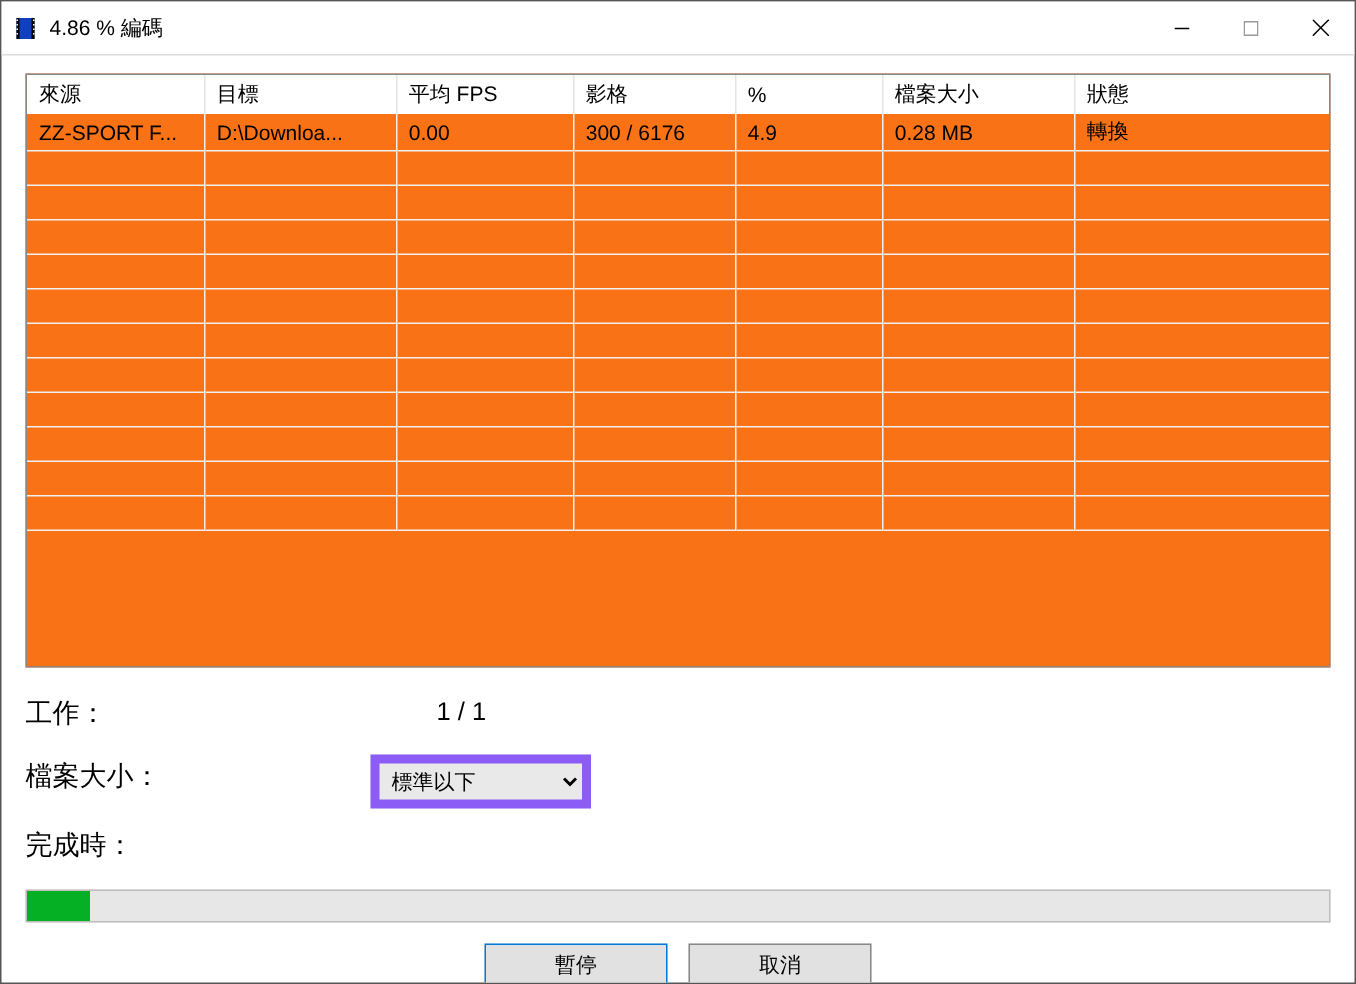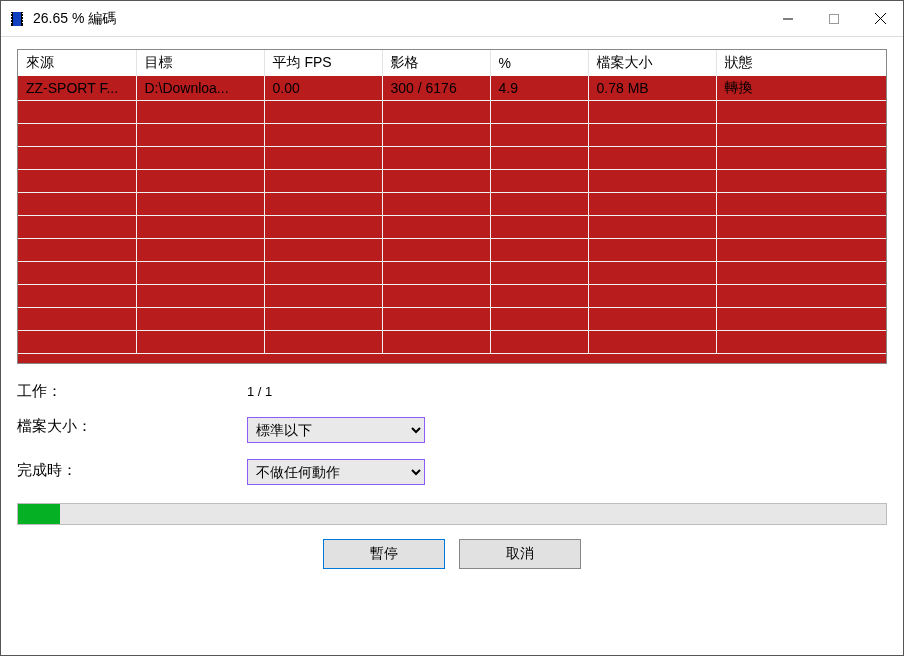--- a/index.html
+++ b/index.html
@@ -35,22 +35,22 @@
 }
 .titlebar .ctrl.disabled { color: #bbb; }
 .content {
   flex: 1;
   padding: 12px 16px 16px 16px;
   display: flex;
   flex-direction: column;
 }
 .table-wrap {
   border: 1px solid #888;
-  background: #b91c1c;
-  height: 315px;
+  background: #f97316;
+  height: 396px;
   overflow: hidden;
 }
 table { width: 100%; border-collapse: collapse; table-layout: fixed; }
 th {
   text-align: left;
   font-weight: normal;
   padding: 4px 8px;
   border-right: 1px solid #e4e4e4;
   background: #fff;
   font-size: 14px;
@@ -70,29 +70,29 @@
 tbody tr { border-bottom: 1px solid #f0f0f0; }
 tbody tr.empty td { color: transparent; }
 
 .info-grid {
   margin-top: 18px;
   display: grid;
   grid-template-columns: 230px 1fr;
   row-gap: 8px;
   align-items: center;
 }
-.info-label { font-size: 15px; }
-.info-value { font-size: 13px; }
+.info-label { font-size: 18px; }
+.info-value { font-size: 17px; margin-left: 44px; }
 select {
   font-family: inherit;
   font-size: 14px;
   padding: 3px 4px;
-  width: 178px;
+  width: 147px;
   background: #e9e9e9;
-  border: 1px solid #8b5cf6;
+  border: 6px solid #8b5cf6;
 }
 .progress-wrap {
   margin-top: 18px;
   height: 22px;
   border: 1px solid #bdbdbd;
   background: #e7e7e7;
   position: relative;
 }
 .progress-fill {
   height: 100%;
@@ -127,21 +127,21 @@
       <rect x="2" y="2" width="1" height="1" fill="#fff"></rect>
         <rect x="2" y="5" width="1" height="1" fill="#fff"></rect>
         <rect x="2" y="8" width="1" height="1" fill="#fff"></rect>
         <rect x="2" y="11" width="1" height="1" fill="#fff"></rect>
       <rect x="13" y="2" width="1" height="1" fill="#fff"></rect>
         <rect x="13" y="5" width="1" height="1" fill="#fff"></rect>
         <rect x="13" y="8" width="1" height="1" fill="#fff"></rect>
         <rect x="13" y="11" width="1" height="1" fill="#fff"></rect>
     </svg>
   </span>
-  <span class="title">26.65 % 編碼</span>
+  <span class="title">4.86 % 編碼</span>
   <div class="ctrl">
     <svg width="10" height="10">
         <line x1="0" y1="5" x2="10" y2="5" stroke="#000" stroke-width="1"></line>
       </svg>
   </div>
   <div class="ctrl disabled">
     <svg width="10" height="10">
         <rect x="0.5" y="0.5" width="9" height="9" fill="none" stroke="#999" stroke-width="1"></rect>
       </svg>
   </div>
@@ -177,21 +177,21 @@
           <th>狀態</th>
         </tr>
       </thead>
       <tbody>
         <tr>
           <td>ZZ-SPORT F...</td>
           <td>D:\Downloa...</td>
           <td>0.00</td>
           <td>300 / 6176</td>
           <td>4.9</td>
-          <td>0.78 MB</td>
+          <td>0.28 MB</td>
           <td>轉換</td>
         </tr>
         <tr class="empty">
             <td>&nbsp;</td>
             <td></td>
             <td></td>
             <td></td>
             <td></td>
             <td></td>
             <td></td>
@@ -297,25 +297,20 @@
 
     <div class="info-label">檔案大小：</div>
 
     <div style="margin-top:8px">
       <select>
         <option>標準以下</option>
       </select>
     </div>
 
     <div class="info-label" style="margin-top:4px">完成時：</div>
-    <div style="margin-top:8px">
-      <select>
-        <option>不做任何動作</option>
-      </select>
-    </div>
   </div>
 
   <div class="progress-wrap">
     <div class="progress-fill" id="progress-fill" style="width: 4.86%;"></div>
   </div>
 
   <div class="button-row">
     <button class="primary">暫停</button>
     <button>取消</button>
   </div>

